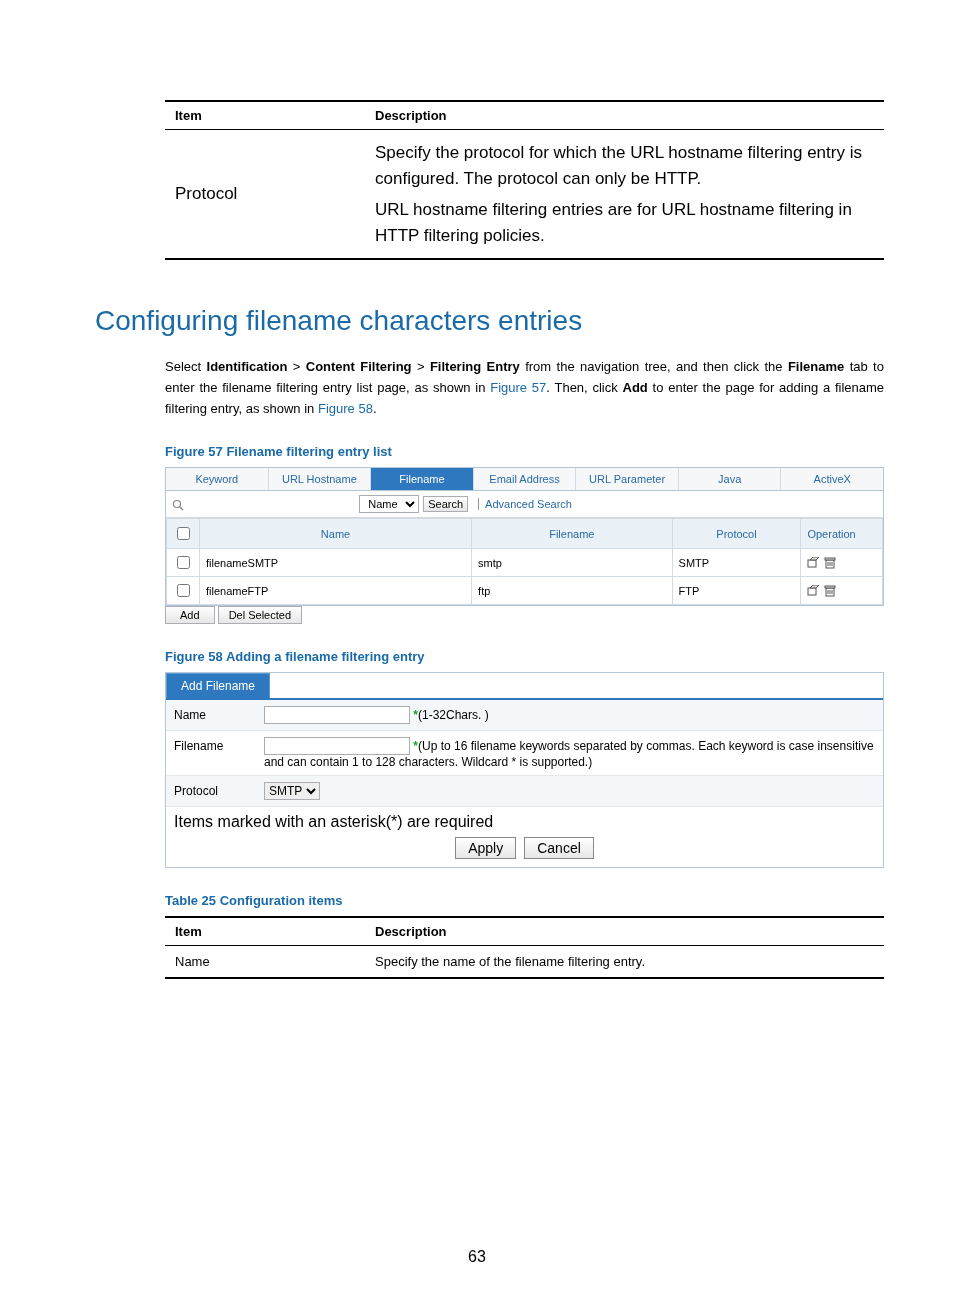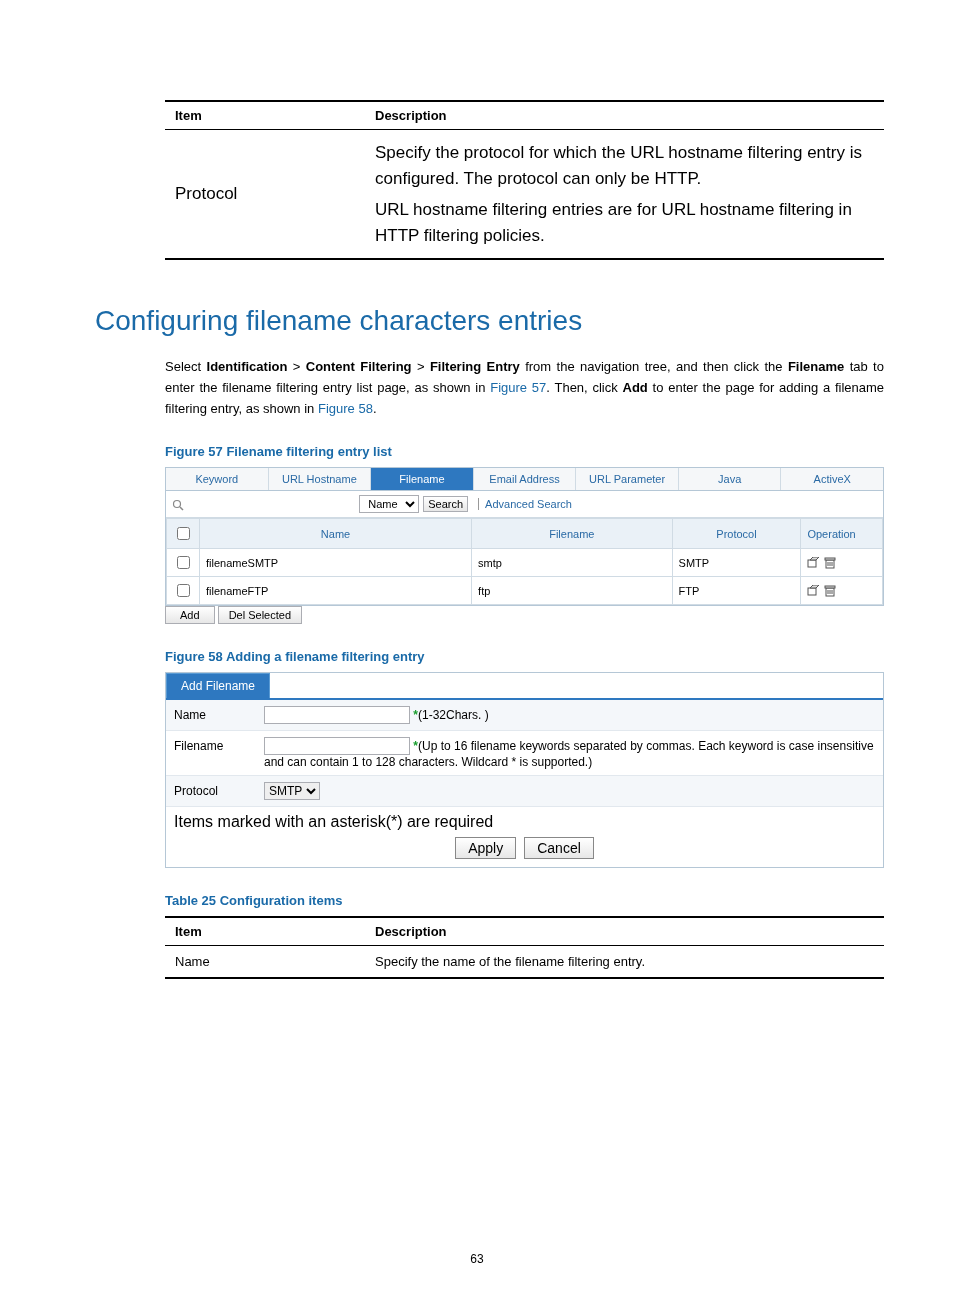--- a/index.html
+++ b/index.html
@@ -199,21 +199,21 @@
     padding: 8px 10px;
     font-size: 13px;
   }
   .t25 .col-item { width: 180px; }
   .page-num {
     position: absolute;
     bottom: 30px;
     left: 0;
     width: 954px;
     text-align: center;
-    font-size: 12px;
+    font-size: 16px;
   }
 </style>
 </head>
 <body>
 
 <div class="page">
 
   <div class="content-indent">
     <table class="top-table">
       <thead>

